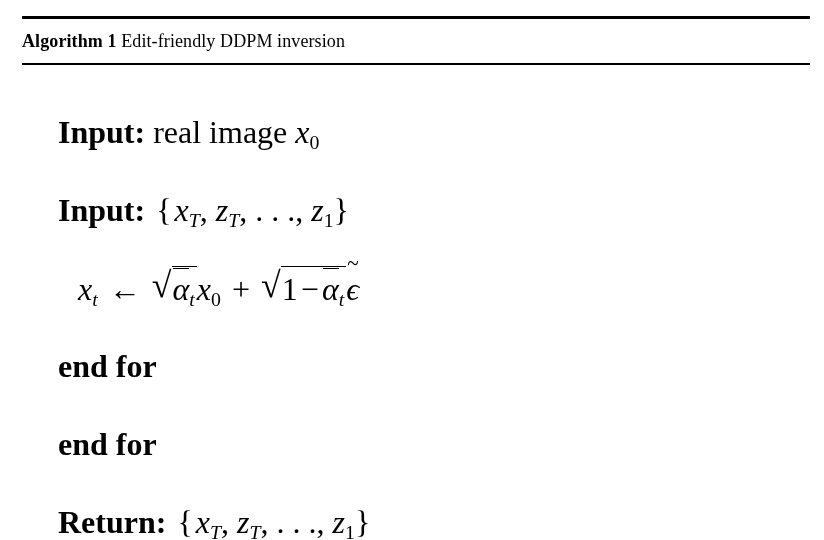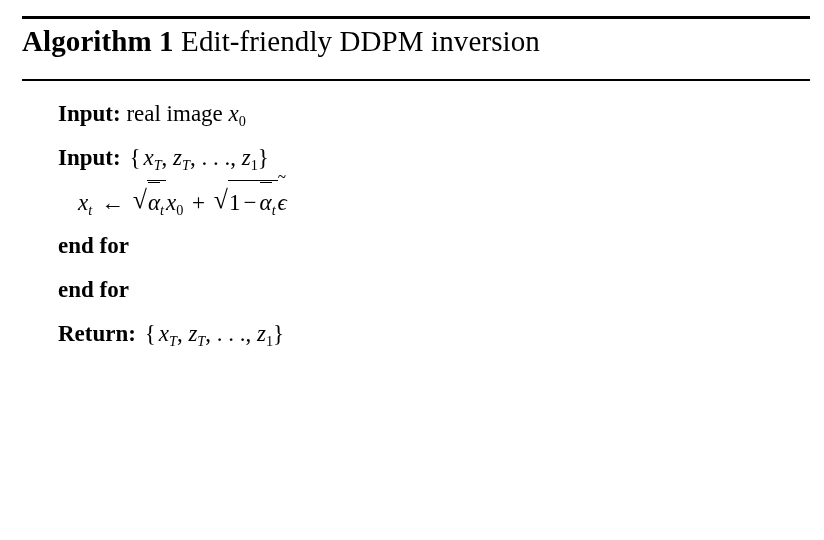--- a/index.html
+++ b/index.html
@@ -27,41 +27,42 @@
     background: #000000;
     width: 100%;
   }
   .rule-mid {
     height: 2px;
     background: #000000;
     width: 100%;
   }
 
   .algo-title {
-    font-size: 29px;
+    font-size: 18px;
     line-height: 44px;
-    height: 60px;
+    height: 44px;
     white-space: nowrap;
     letter-spacing: .1px;
   }
   .algo-title .kw {
     font-weight: bold;
   }
 
   .algo-body {
     padding-top: 11px;
     padding-bottom: 12px;
   }
 
   .algo-line {
     height: 44px;
     line-height: 44px;
-    font-size: 23px;
+    font-size: 32px;
     white-space: nowrap;
     position: relative;
+    margin-top: 34px;
   }
   .indent-1 { padding-left: 36px; }
   .indent-2 { padding-left: 56px; }
 
   .kw { font-weight: bold; }
   .var {
     font-style: italic;
     font-family: "Liberation Serif", "DejaVu Serif", serif;
   }
   .num { font-style: normal; }

